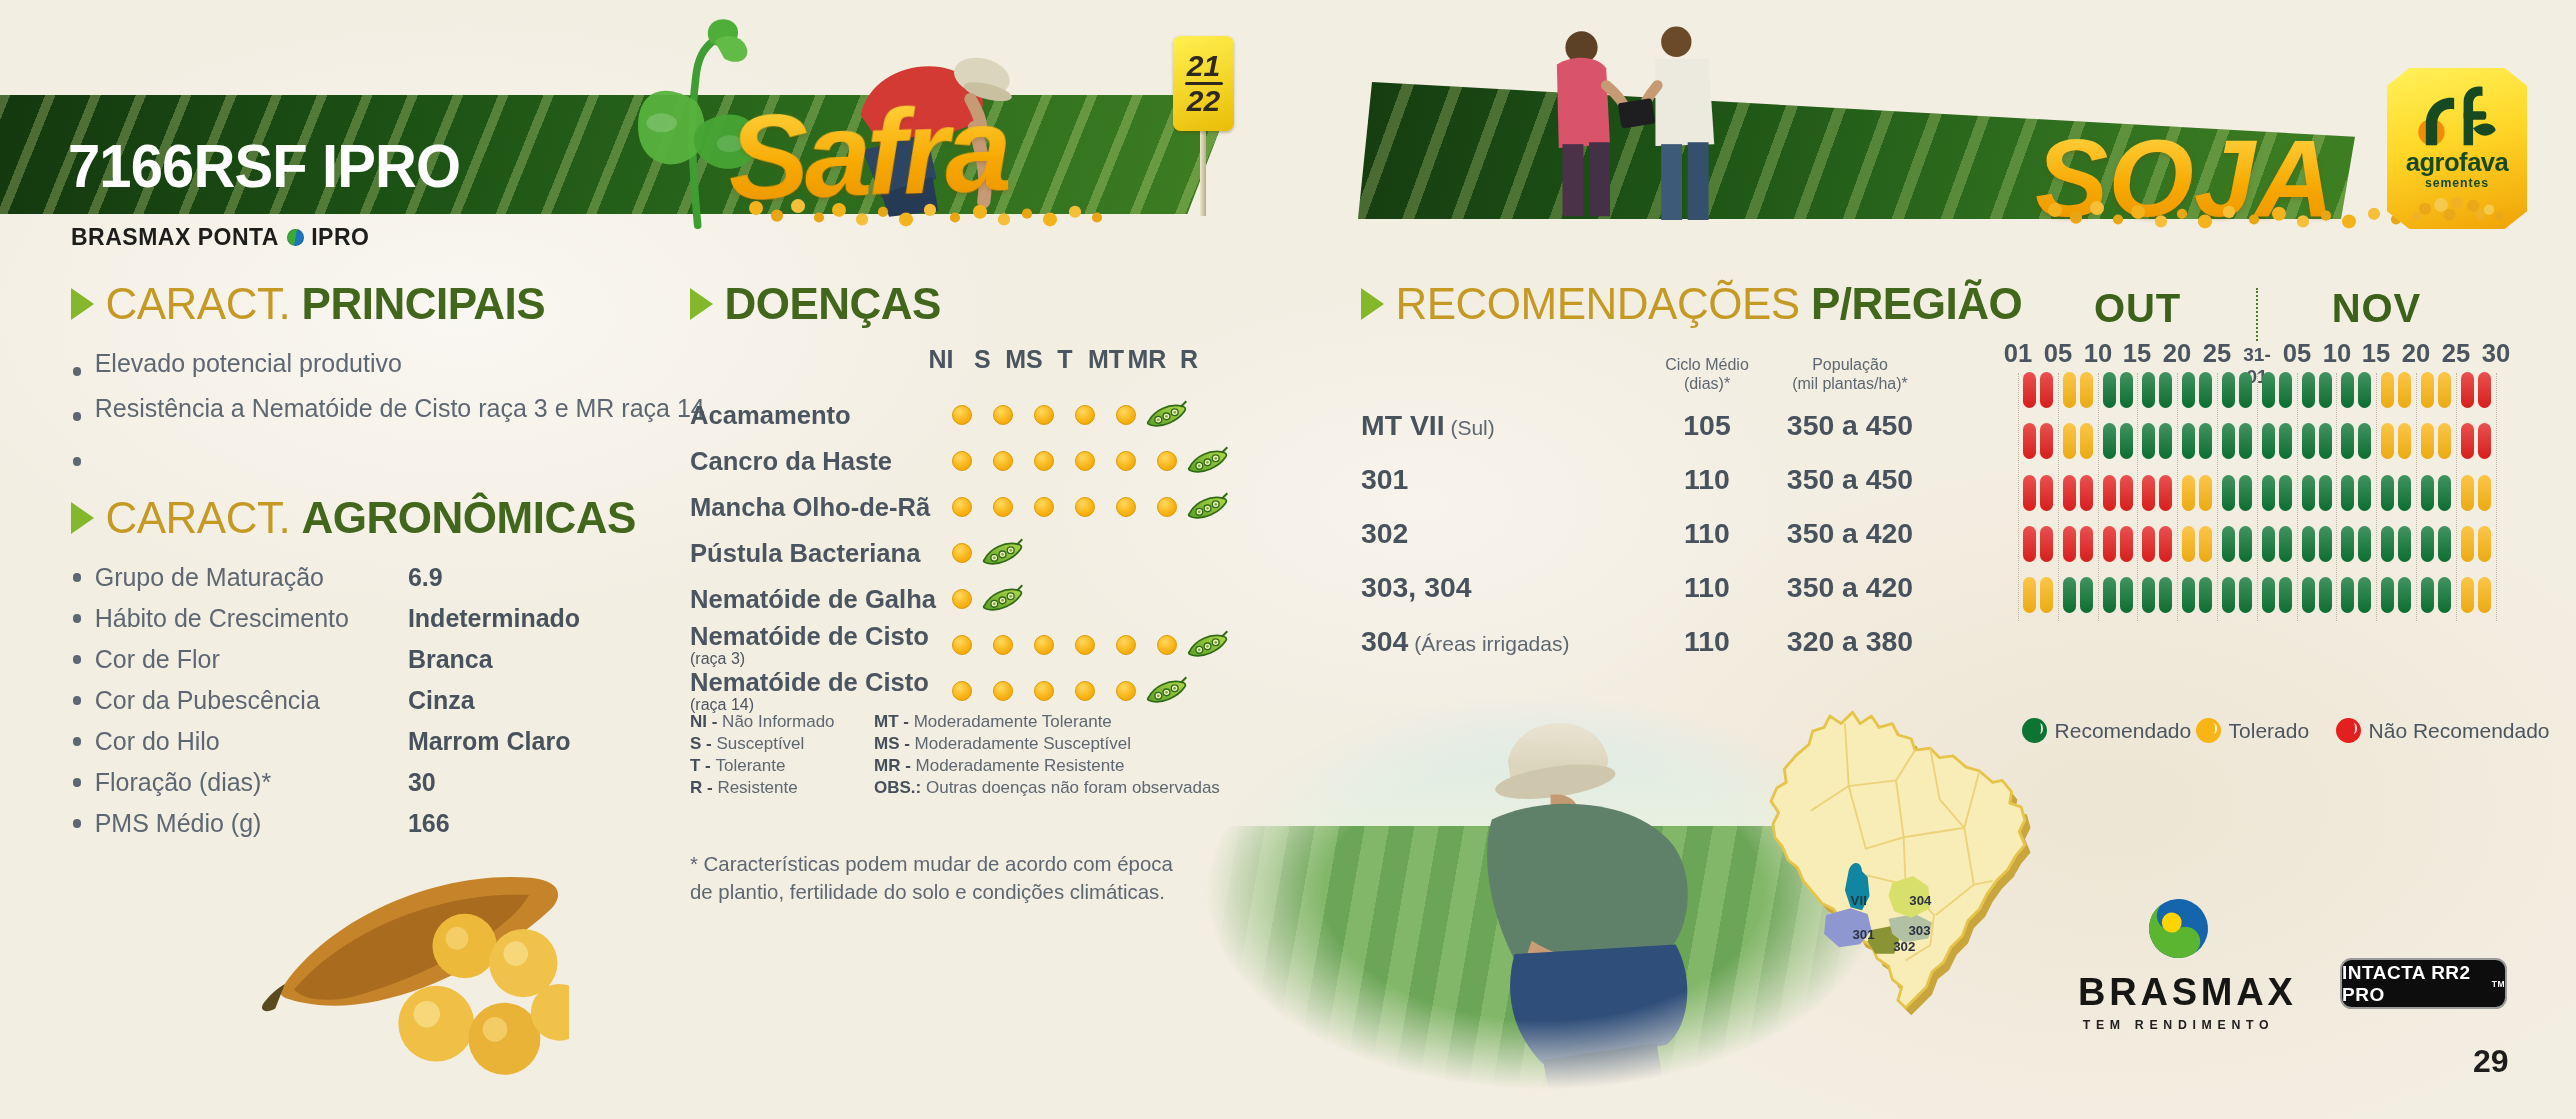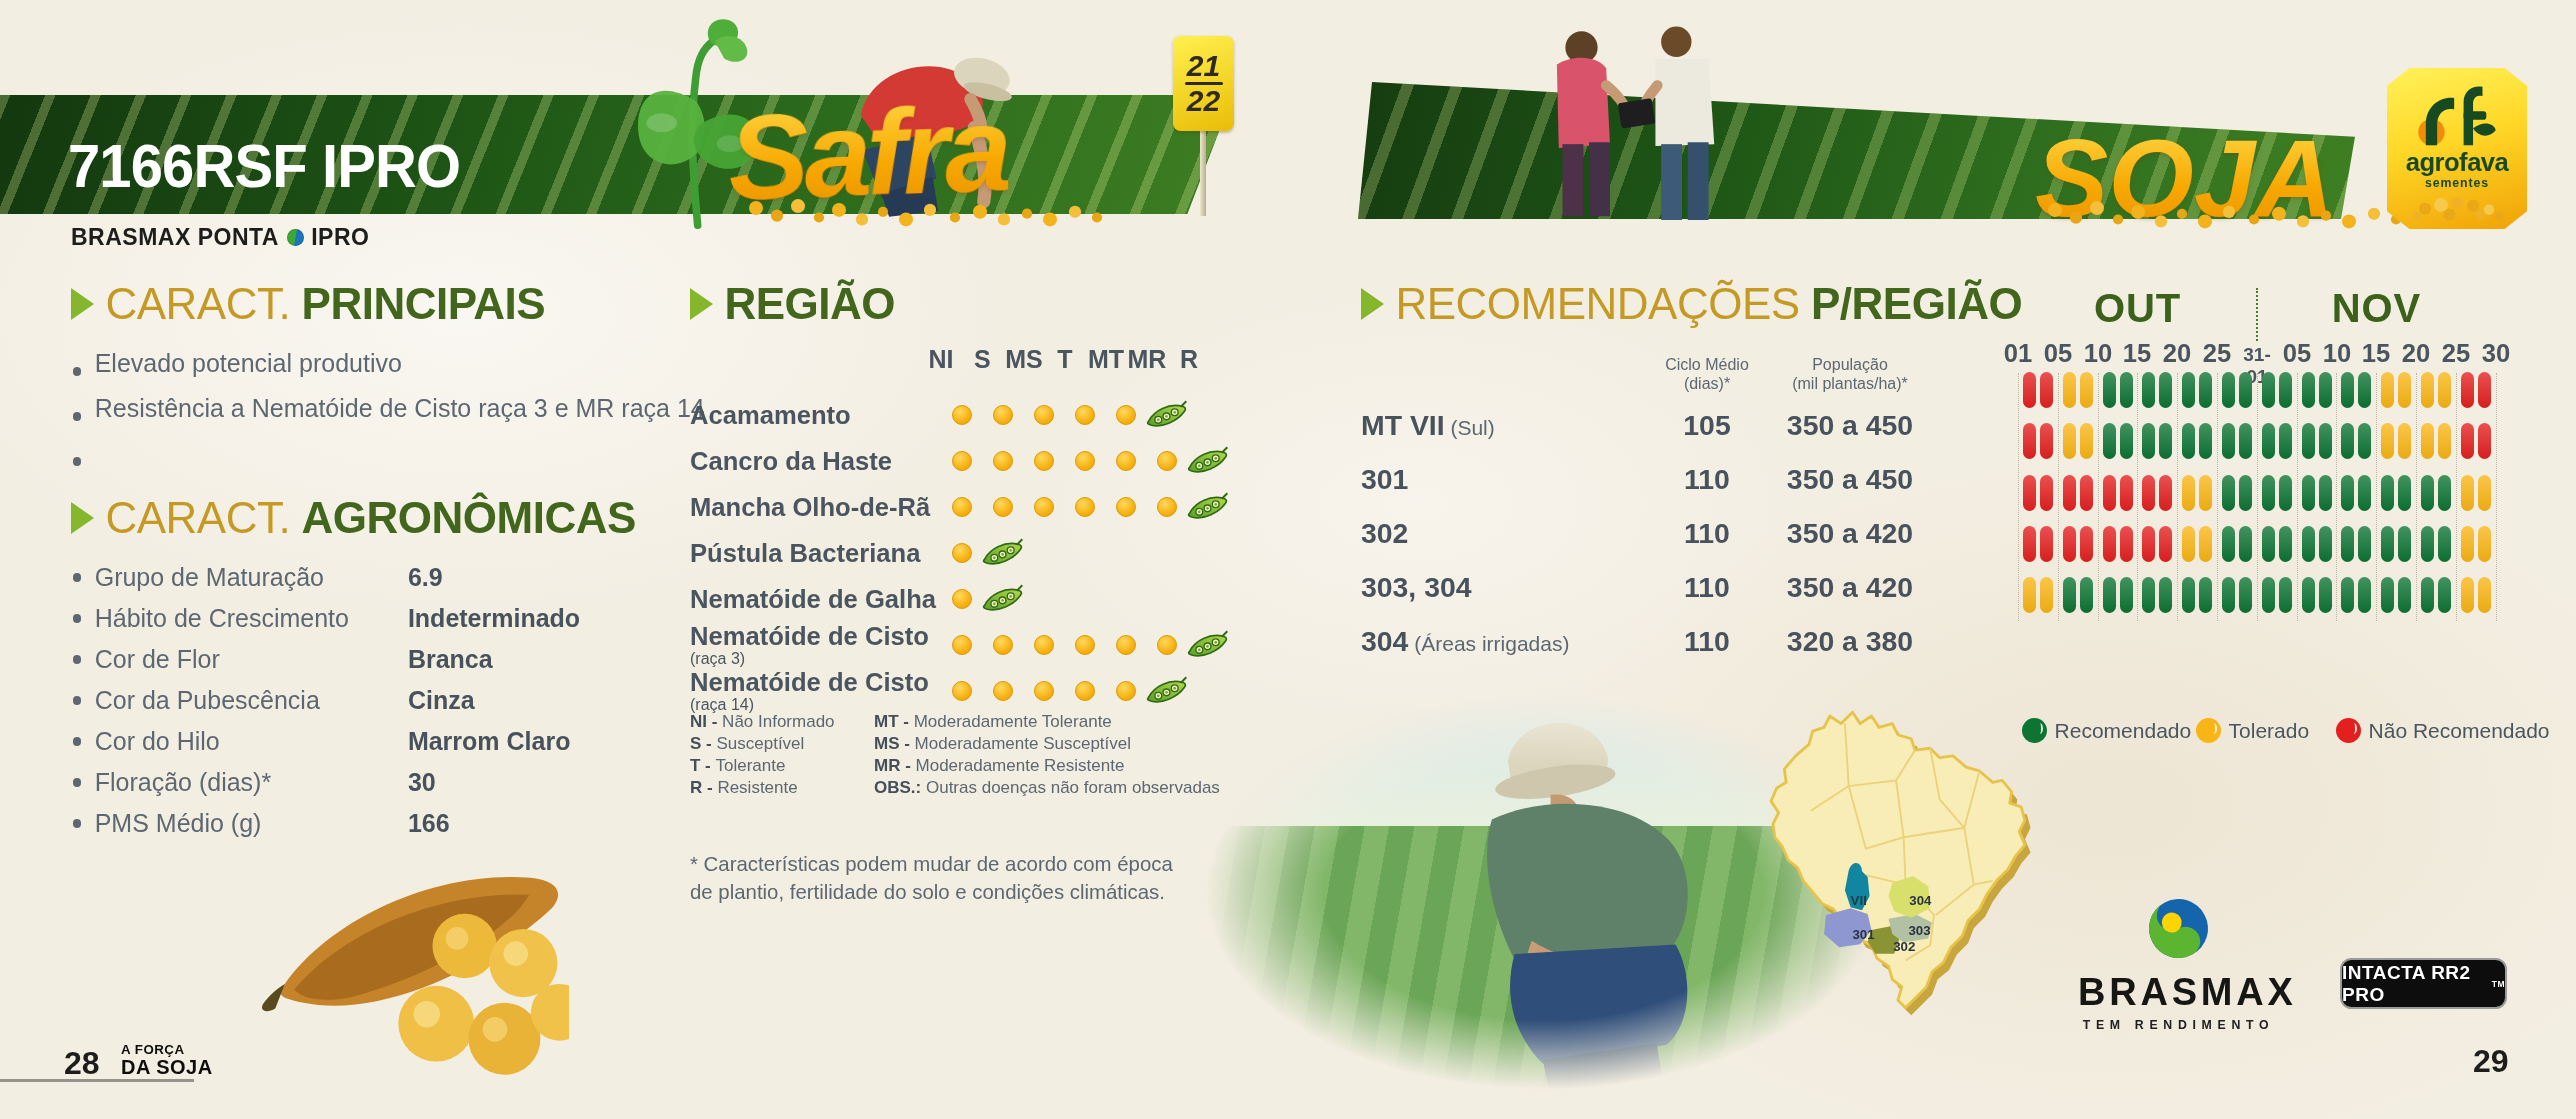--- a/index.html
+++ b/index.html
@@ -308,21 +308,21 @@
     <circle cx="300" cy="232" r="40" fill="#f0bf45"></circle>
       <circle cx="290" cy="222" r="14" fill="#f8dd86" opacity=".8"></circle>
     <circle cx="372" cy="248" r="38" fill="#e9b337"></circle>
       <circle cx="362" cy="238" r="13" fill="#f6d272" opacity=".8"></circle>
     <circle cx="430" cy="220" r="30" fill="#f0c24a"></circle>
   </svg>
 
   <div class="col2">
     <div class="sec-hdr">
       <span class="tri"></span>
-      <span class="t-bold">REGIÃO</span>
+      <span class="t-bold">DOENÇAS</span>
     </div>
     <div class="dis-cols" id="dis-cols">
         <div class="dis-col" style="left: -21px;">NI</div>
         <div class="dis-col" style="left: 20.4px;">S</div>
         <div class="dis-col" style="left: 62px;">MS</div>
         <div class="dis-col" style="left: 103px;">T</div>
         <div class="dis-col" style="left: 144px;">MT</div>
         <div class="dis-col" style="left: 185px;">MR</div>
         <div class="dis-col" style="left: 227px;">R</div>
       </div>
@@ -1008,24 +1008,16 @@
       <path d="M28,0 A28,28 0 0 0 28,56 A14,14 0 0 0 28,28 A14,14 0 0 1 28,0 Z" fill="#5cb531"></path>
       <circle cx="25" cy="20" r="9.5" fill="#ffd400"></circle>
     </svg>
     <div class="nm">BRASMAX</div>
     <div class="tg">TEM RENDIMENTO</div>
   </div>
   <div class="intacta">
     <span>INTACTA RR2 PRO</span>
       <sup>TM</sup>
   </div>
-  <div class="footer-left">
-    <div class="n28">28</div>
-    <div class="fl-logo">
-      <div class="l1">A FORÇA</div>
-      <div class="l2">DA SOJA</div>
-    </div>
-    <div class="rule"></div>
-  </div>
   <div class="pagenum" style="left:2473px;top:1043px;text-align:right;">29</div>
 
 </div>
 
 
 </body></html>

